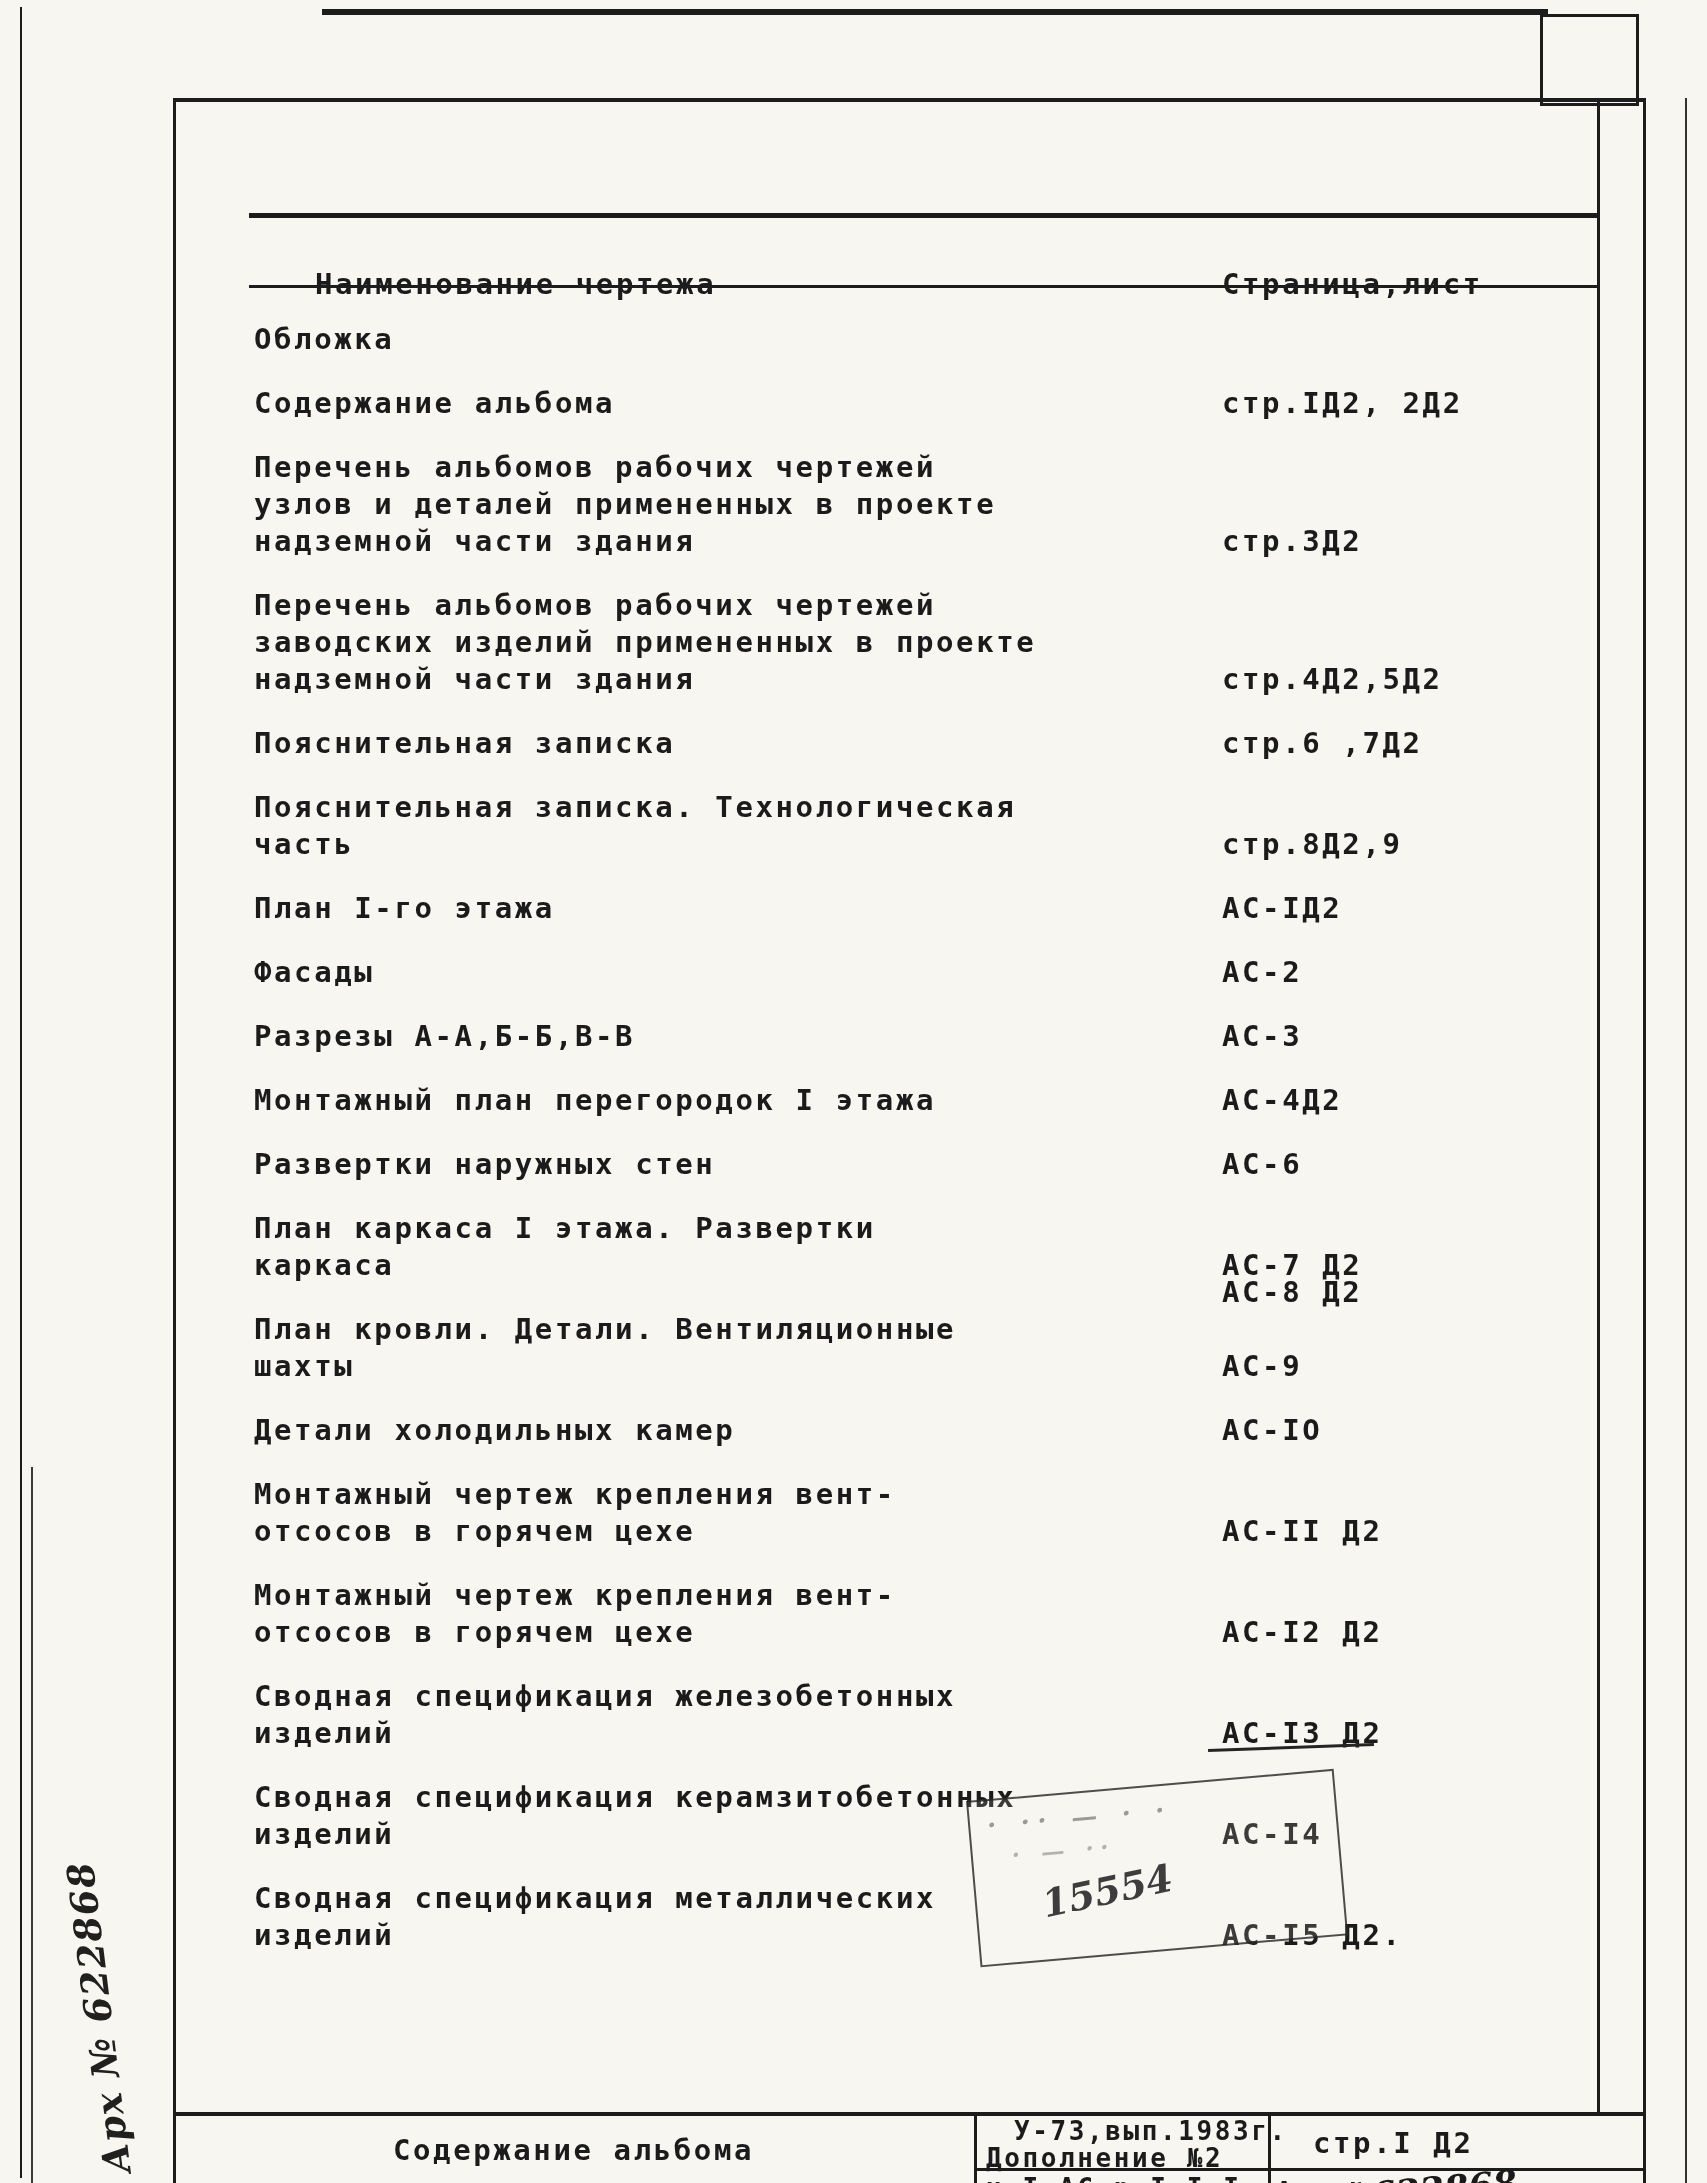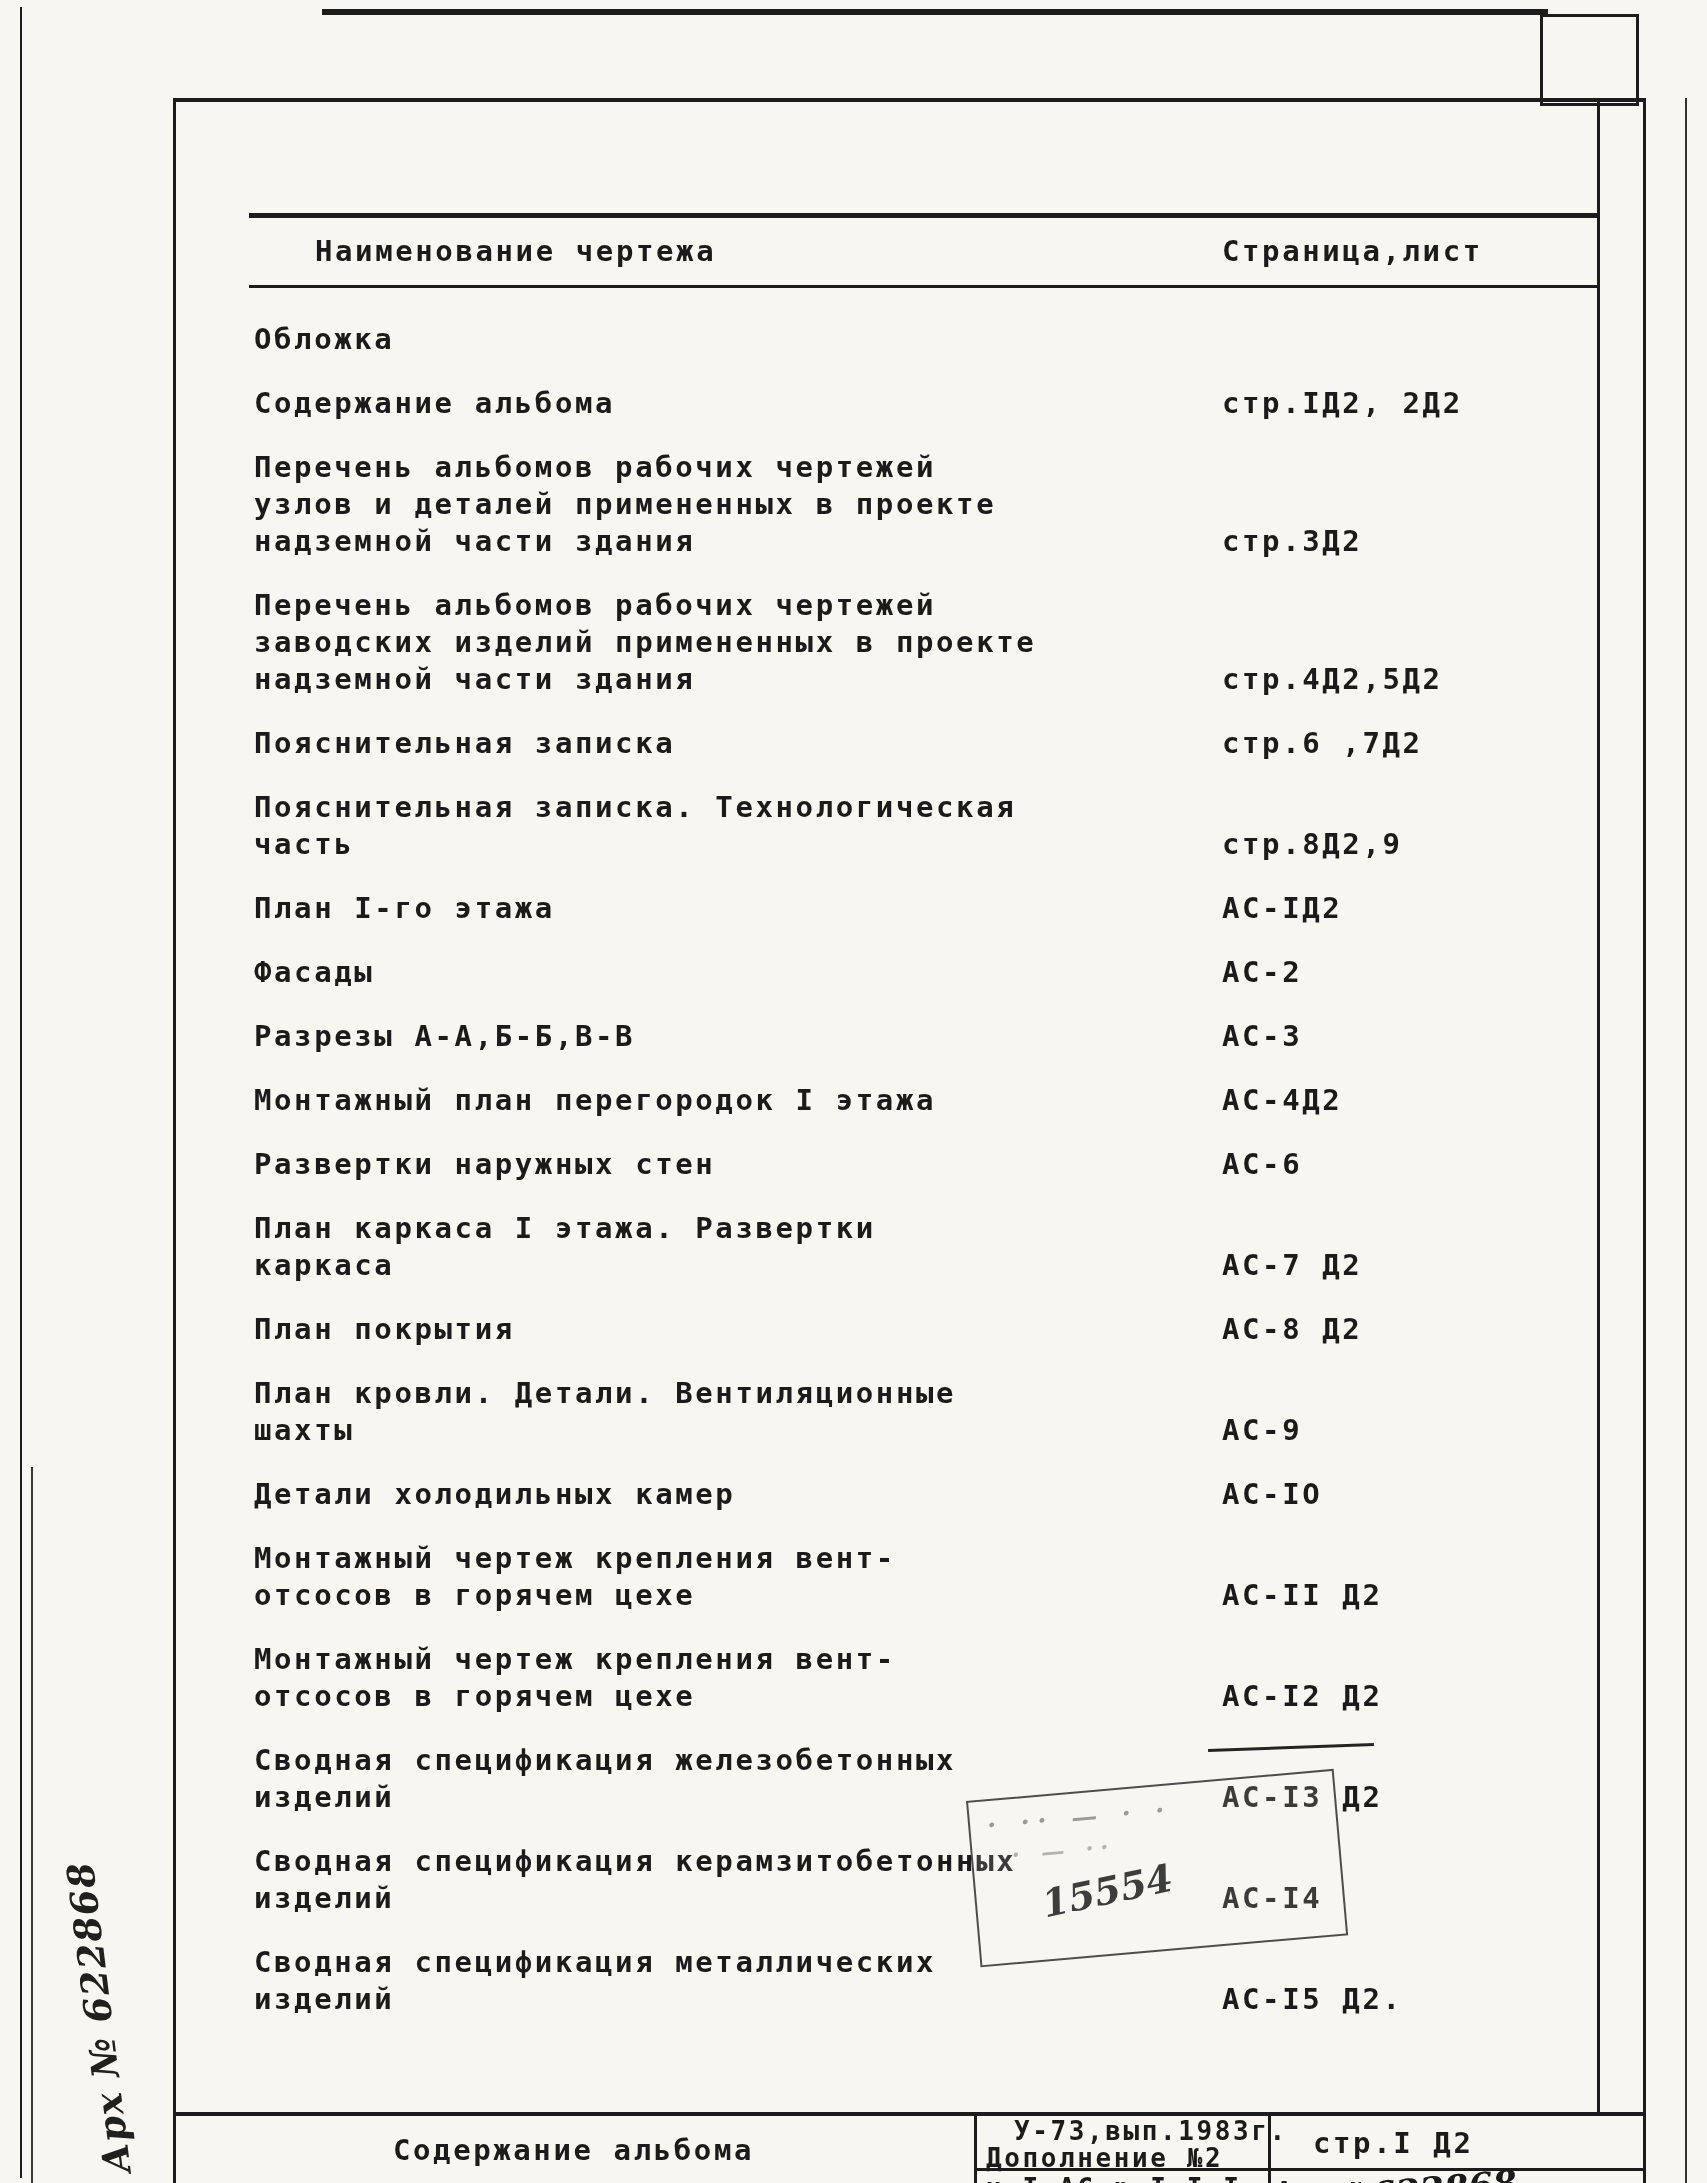--- a/index.html
+++ b/index.html
@@ -9,21 +9,21 @@
     background:#f8f6f1;
     overflow:hidden;
     font-family:"DejaVu Sans Mono",monospace;
     color:#1b1b1b;
   }
   .ln{position:absolute;background:#1c1c1c;}
   .typed{font-weight:bold;letter-spacing:2.6px;}
   .hand{font-family:"DejaVu Serif",serif;font-style:italic;font-weight:bold;}
 
   
-  .col-head{position:absolute;font-size:29px;line-height:37px;}
+  .col-head{position:absolute;font-size:29px;line-height:37px;margin-top:33px;}
   
   .rows{position:absolute;left:254px;top:321px;width:1343px;}
   .row{position:relative;margin-bottom:27px;font-size:29px;line-height:37px;}
   .row .name{white-space:pre-line;width:913px;}
   .row .page-ref{position:absolute;left:968px;bottom:0;white-space:nowrap;}
 
   
   .stamp{
     position:absolute;left:966px;top:1801px;width:365px;height:163px;
     border:2.6px solid rgba(35,35,35,.8);
@@ -132,21 +132,20 @@
     <div class="row">
       <div class="name typed">Развертки наружных стен</div>
       <div class="page-ref typed">АС-6</div>
     </div>
     <div class="row">
       <div class="name typed">План каркаса I этажа. Развертки
 каркаса</div>
       <div class="page-ref typed">АС-7 Д2</div>
     </div>
     <div class="row">
-      <div class="name typed">План покрытия</div>
       <div class="page-ref typed">АС-8 Д2</div>
     </div>
     <div class="row">
       <div class="name typed">План кровли. Детали. Вентиляционные
 шахты</div>
       <div class="page-ref typed">АС-9</div>
     </div>
     <div class="row">
       <div class="name typed">Детали холодильных камер</div>
       <div class="page-ref typed">АС-IO</div>

